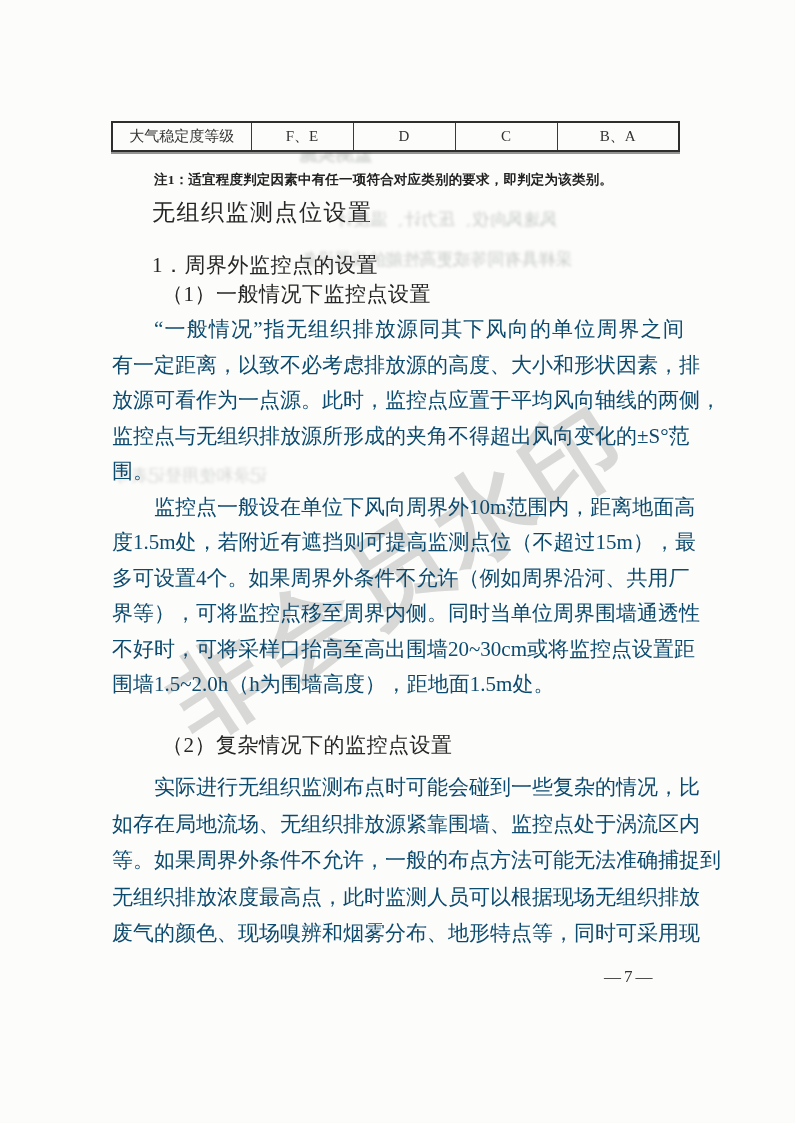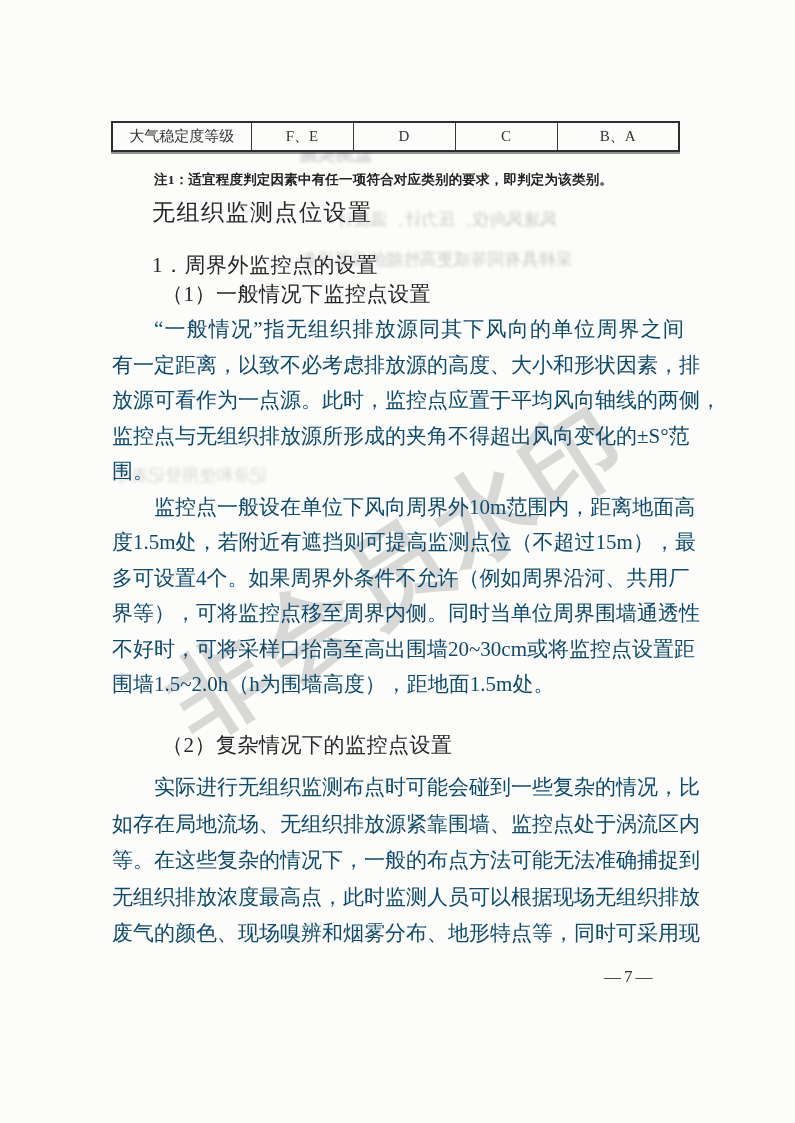--- a/index.html
+++ b/index.html
@@ -122,20 +122,20 @@
       <div class="bline indent">监控点一般设在单位下风向周界外10m范围内，距离地面高</div>
       <div class="bline">度1.5m处，若附近有遮挡则可提高监测点位（不超过15m），最</div>
       <div class="bline">多可设置4个。如果周界外条件不允许（例如周界沿河、共用厂</div>
       <div class="bline">界等），可将监控点移至周界内侧。同时当单位周界围墙通透性</div>
       <div class="bline">不好时，可将采样口抬高至高出围墙20~30cm或将监控点设置距</div>
       <div class="bline last">围墙1.5~2.0h（h为围墙高度），距地面1.5m处。</div>
     </div>
   <div class="para para-c">
       <div class="bline indent">实际进行无组织监测布点时可能会碰到一些复杂的情况，比</div>
       <div class="bline">如存在局地流场、无组织排放源紧靠围墙、监控点处于涡流区内</div>
-      <div class="bline">等。在这些复杂的情况下，一般的布点方法可能无法准确捕捉到</div>
+      <div class="bline">等。如果周界外条件不允许，一般的布点方法可能无法准确捕捉到</div>
       <div class="bline">无组织排放浓度最高点，此时监测人员可以根据现场无组织排放</div>
       <div class="bline">废气的颜色、现场嗅辨和烟雾分布、地形特点等，同时可采用现</div>
     </div>
 
   <div class="pagenum">—7—</div>
 
 </div>
 
 </body></html>

